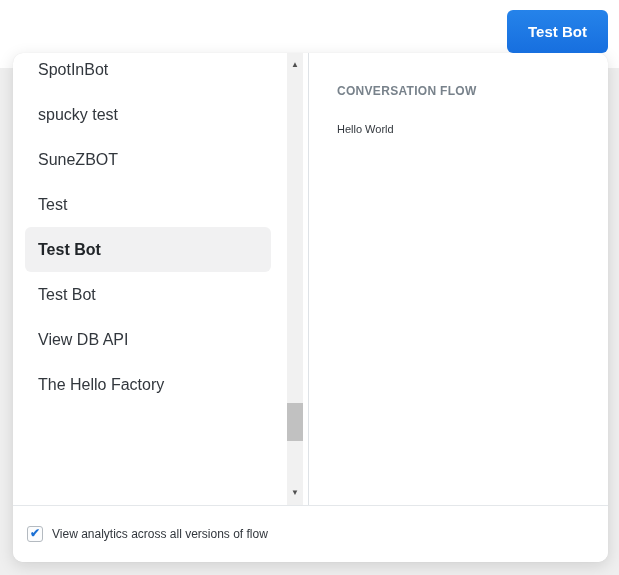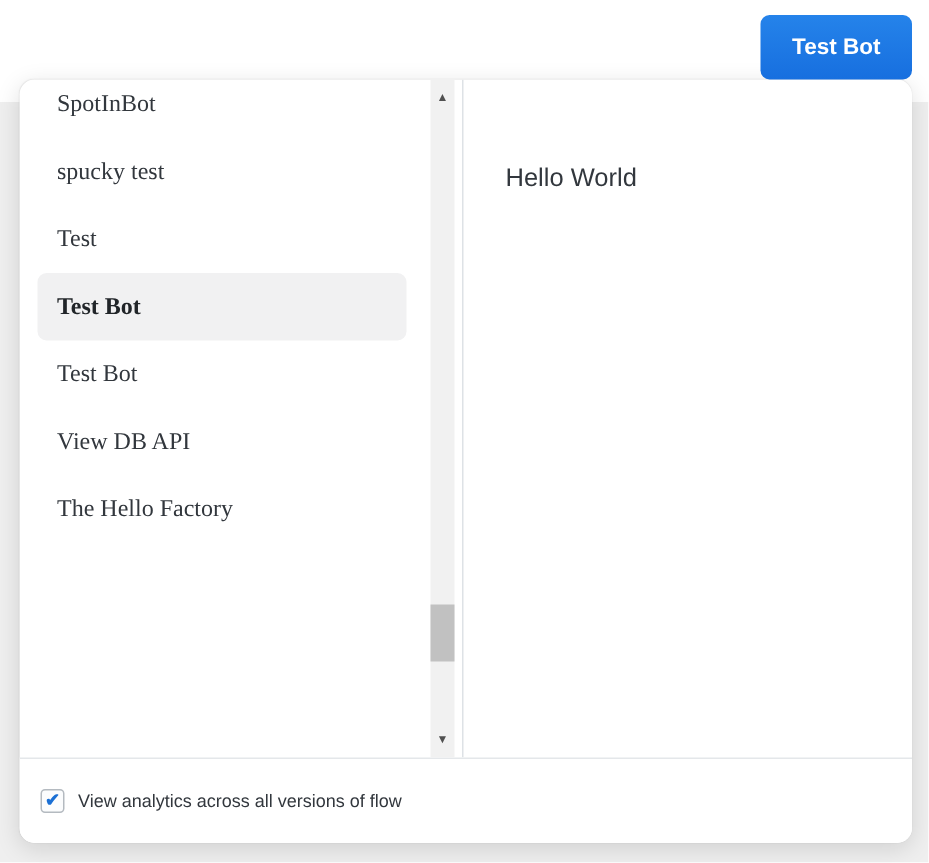--- a/index.html
+++ b/index.html
@@ -44,21 +44,20 @@
     box-shadow: 0 4px 16px rgba(0,0,0,0.13), 0 0 1px rgba(0,0,0,0.1);
     display: flex; flex-direction: column;
     overflow: hidden;
     z-index: 2;
   }
   .main-row { flex: 1; display: flex; min-height: 0; }
   .list-col {
     width: 296px;
     display: flex;
     border-right: 1px solid #dee2e6;
-    font-family: Liberation Serif, serif;
   }
   .items { flex: 1; margin-top: -6px; overflow: hidden; }
   .list-item {
     height: 45px;
     display: flex; align-items: center;
     margin: 0 16px 0 12px;
     padding-left: 13px;
     font-size: 16px;
     color: #32373d;
     border-radius: 6px;
@@ -92,21 +91,21 @@
     cursor: pointer;
   }
   .flow-col { flex: 1; padding: 31px 20px 0 28px; }
   .flow-header {
     font-size: 12px; font-weight: 700;
     color: #78828b;
     letter-spacing: 0.3px;
   }
   .flow-item {
     margin-top: 25px;
-    font-size: 17px;
+    font-size: 11px;
     color: #32373d;
     cursor: pointer;
   }
   .footer {
     height: 57px;
     border-top: 1px solid #e4e7ea;
     display: flex; align-items: center;
     padding-left: 14px;
     background: #ffffff;
   }
@@ -138,34 +137,36 @@
 
 <button class="test-btn">Test Bot</button>
 
 <div class="panel">
   <div class="main-row">
 
     <div class="list-col">
       <div class="items">
           <div class="list-item">SpotInBot</div>
           <div class="list-item">spucky test</div>
+          <div class="list-item">SuneZBOT</div>
           <div class="list-item">Test</div>
           <div class="list-item selected">Test Bot</div>
           <div class="list-item">Test Bot</div>
           <div class="list-item">View DB API</div>
           <div class="list-item">The Hello Factory</div>
         </div>
       <div class="scrollbar">
         <div class="scroll-arrow up">▲</div>
         <div class="thumb"></div>
         <div class="scroll-arrow down">▼</div>
       </div>
     </div>
 
     <div class="flow-col">
+      <div class="flow-header">CONVERSATION FLOW</div>
       <div>
           <div class="flow-item">Hello World</div>
         </div>
     </div>
 
   </div>
 
   <div class="footer">
     <div class="checkbox">
       <span class="check">✔</span>

